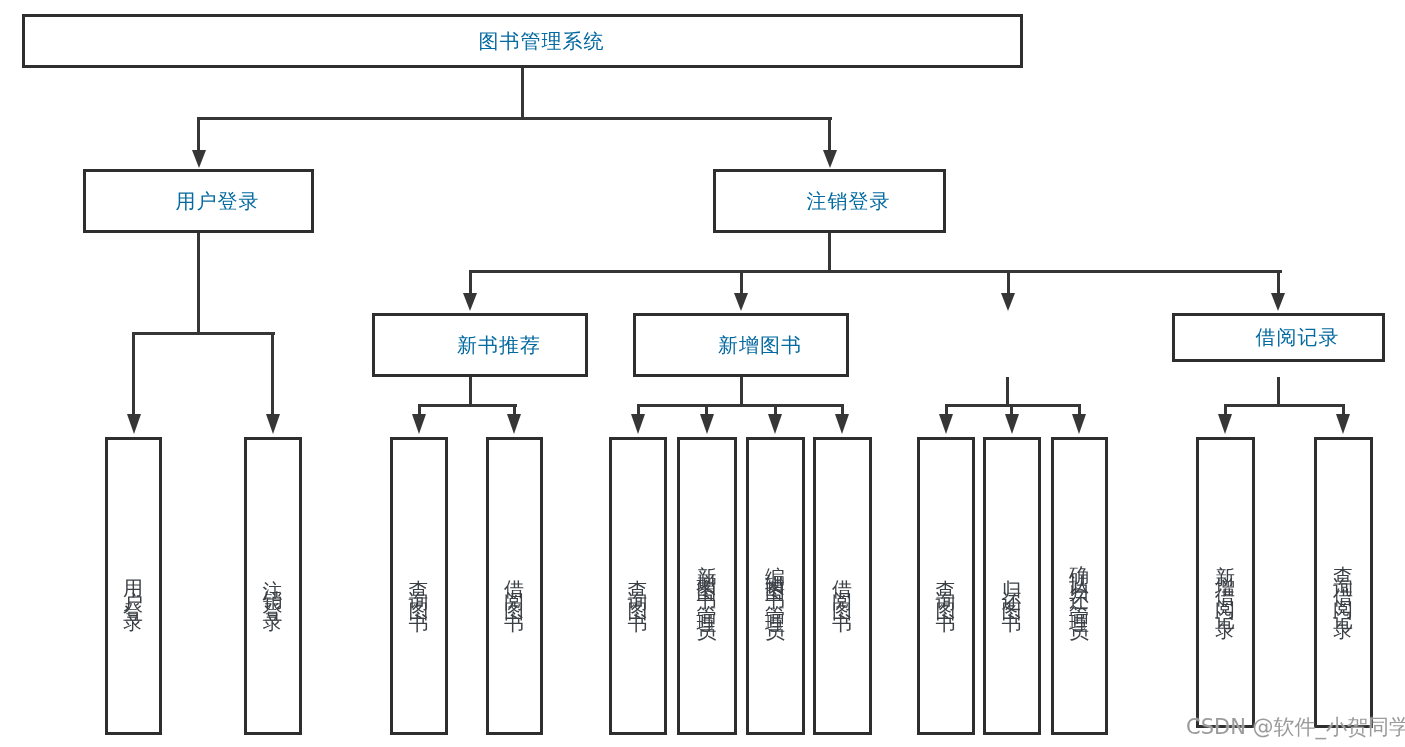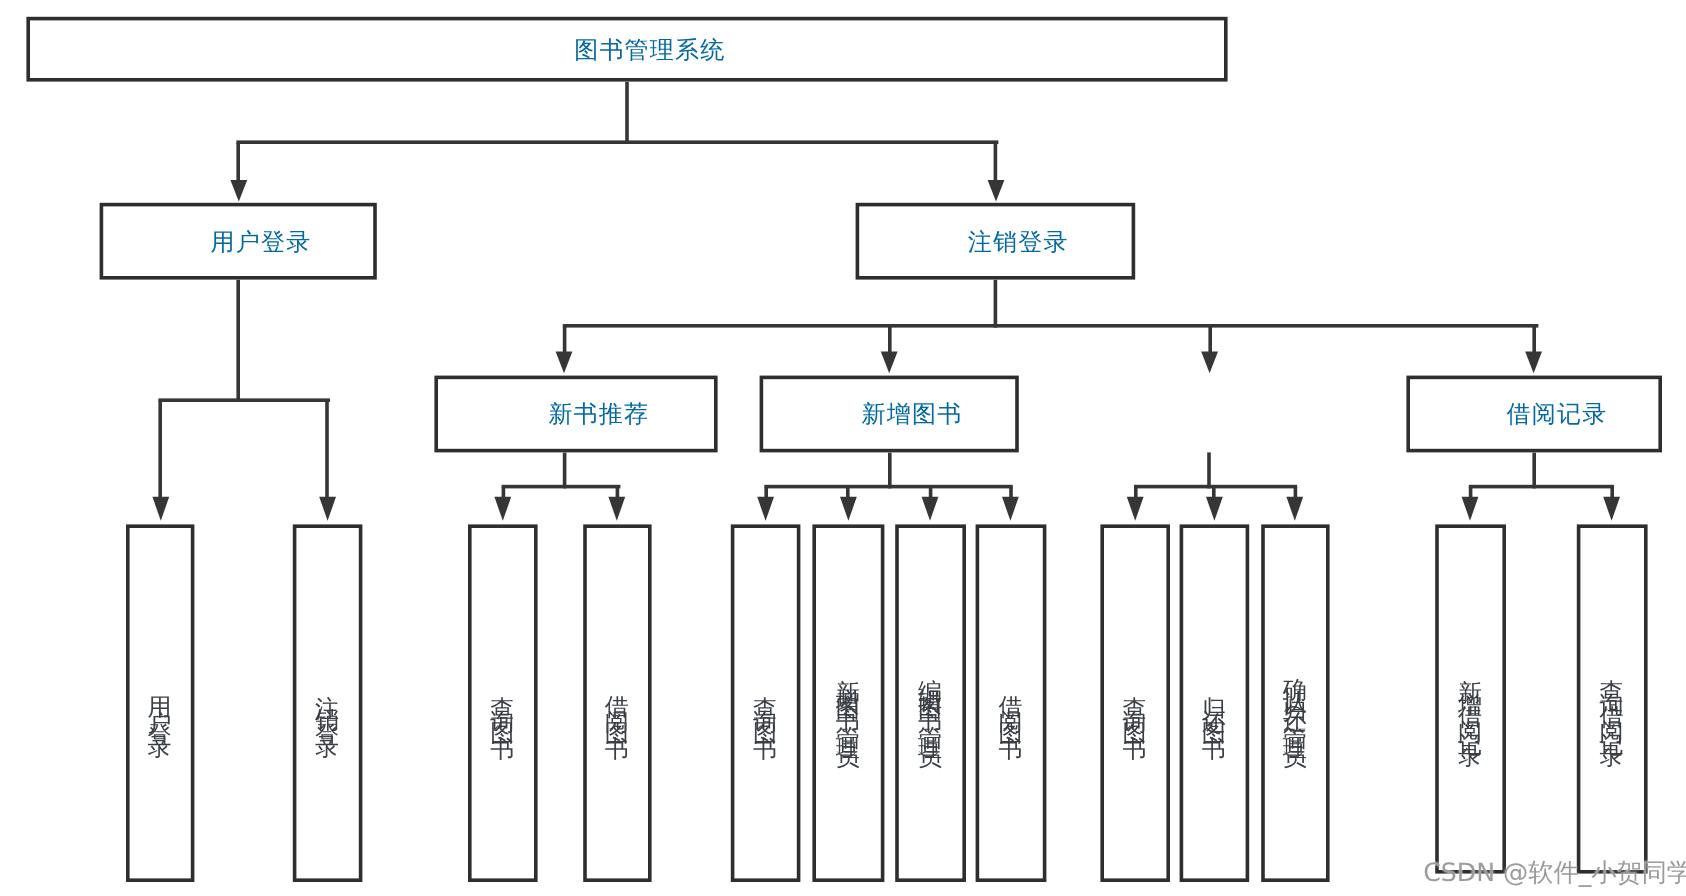--- a/index.html
+++ b/index.html
@@ -107,27 +107,27 @@
     <div class="ln" style="left:469px;top:272px;width:3px;height:22px;"></div>
     <div class="ar" style="left:463px;top:293px;"></div>
     <div class="ln" style="left:740px;top:272px;width:3px;height:22px;"></div>
     <div class="ar" style="left:734px;top:293px;"></div>
     <div class="ln" style="left:1007px;top:272px;width:3px;height:22px;"></div>
     <div class="ar" style="left:1001px;top:293px;"></div>
     <div class="ln" style="left:1277px;top:272px;width:3px;height:22px;"></div>
     <div class="ar" style="left:1271px;top:293px;"></div>
   </div>
 
-  <div class="box" style="left:362px;top:313px;width:236px;height:64px;">
+  <div class="box" style="left:372px;top:313px;width:216px;height:64px;">
     <span>新书推荐</span>
   </div>
   <div class="box" style="left:633px;top:313px;width:216px;height:64px;">
     <span>新增图书</span>
   </div>
-  <div class="box" style="left:1172px;top:313px;width:213px;height:64px;">
+  <div class="box" style="left:1172px;top:313px;width:213px;height:49px;">
     <span>借阅记录</span>
   </div>
 
   <div>
     <div class="ln" style="left:469px;top:377px;width:3px;height:30px;"></div>
     <div class="ln" style="left:418px;top:404px;width:99px;height:3px;"></div>
     <div class="ln" style="left:418px;top:406px;width:3px;height:10px;"></div>
     <div class="ar2" style="left:412px;top:414px;"></div>
     <div class="ln" style="left:513px;top:406px;width:3px;height:10px;"></div>
     <div class="ar2" style="left:507px;top:414px;"></div>

